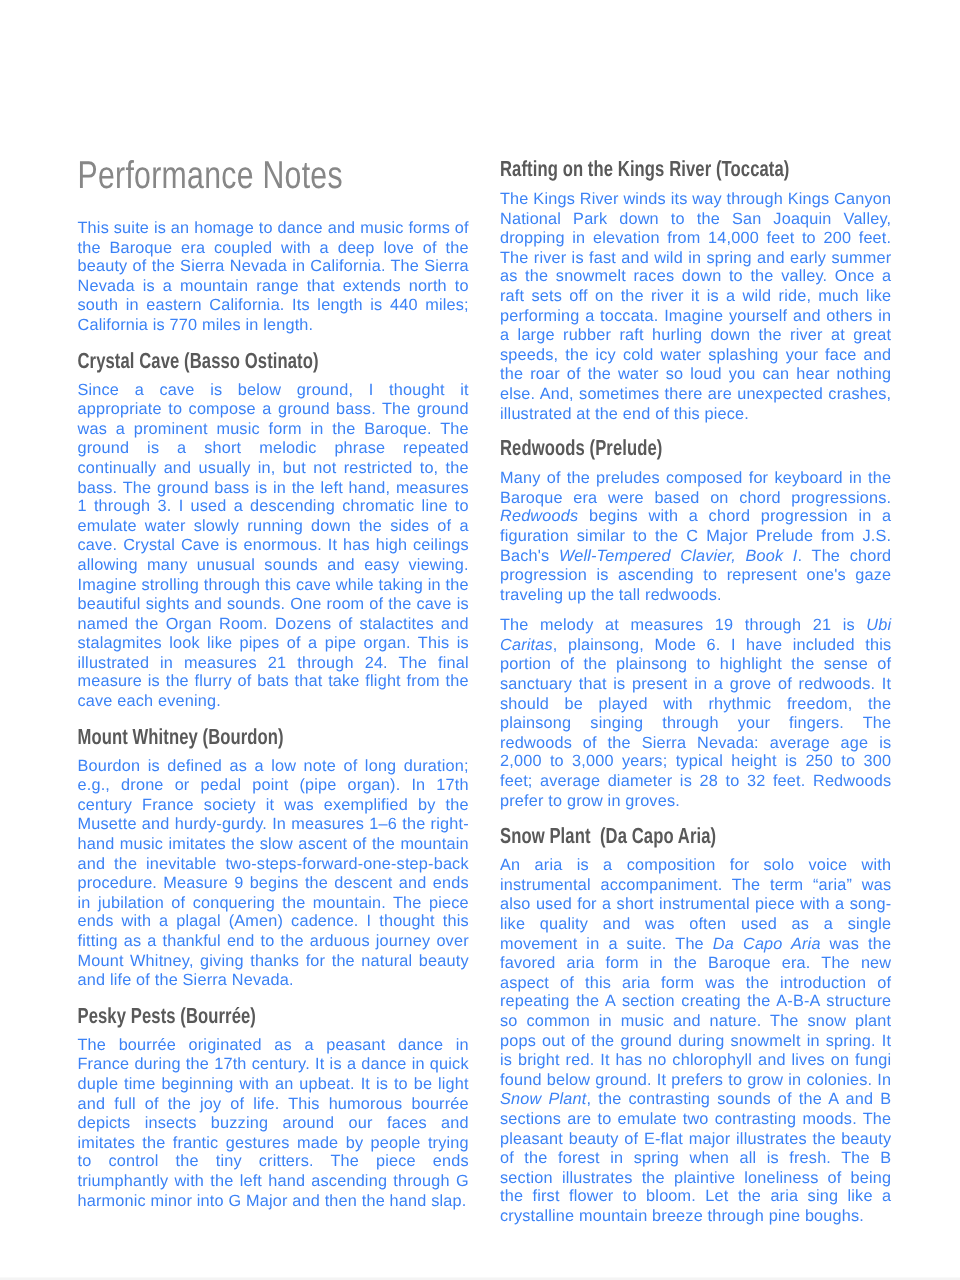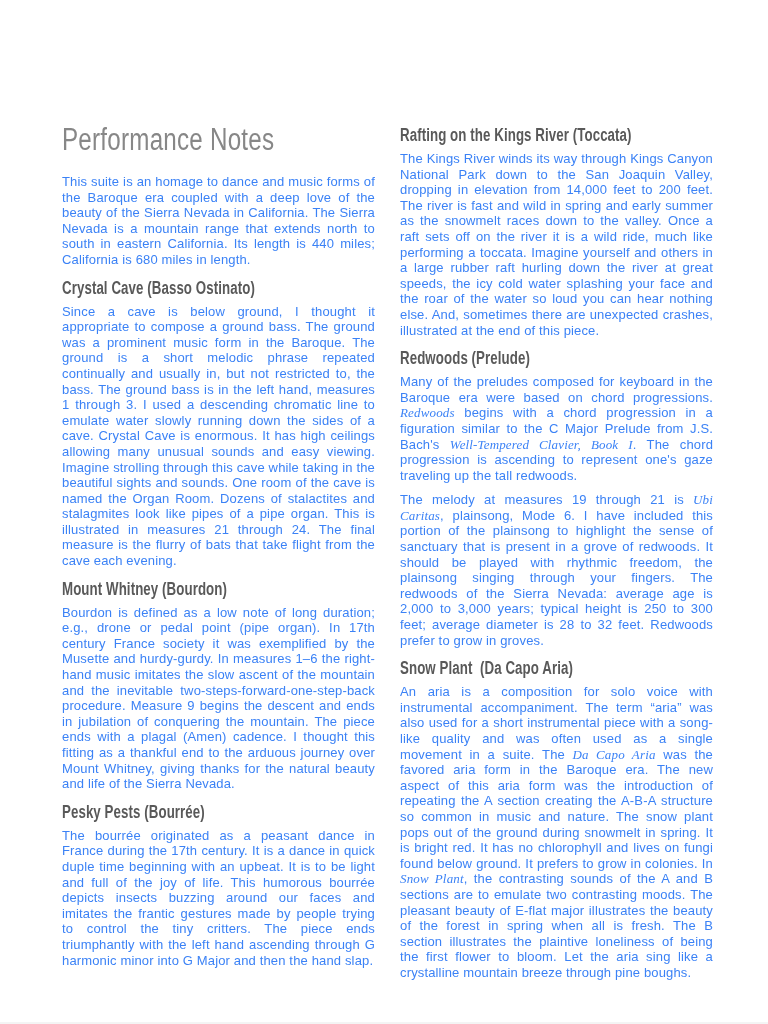--- a/index.html
+++ b/index.html
@@ -57,41 +57,40 @@
   p.body-para {
     margin: 0 0 9px 0;
     font-size: 13px;
     line-height: 15.6px;
     color: #3b82f6;
     text-align: justify;
     letter-spacing: 0.15px;
   }
   p.body-para i {
     font-style: italic;
-    font-family: Liberation Serif, serif;
   }
   .page-bottom-edge {
     position: absolute;
     left: 0;
     bottom: 0;
     width: 100%;
     height: 2px;
     background: #f4f4f4;
   }
 </style>
 </head>
 <body>
 
 <div class="page">
   <div class="columns">
 
     <div class="col">
       <h1 class="doc-title">Performance Notes</h1>
 
-      <p class="body-para"><span>This suite is an homage to dance and music forms of the Baroque era coupled with a deep love of the beauty of the Sierra Nevada in California. The Sierra Nevada is a mountain range that extends north to south in eastern California. Its length is 440 miles; California is 680 miles in length.</span></p>
+      <p class="body-para"><span>This suite is an homage to dance and music forms of the Baroque era coupled with a deep love of the beauty of the Sierra Nevada in California. The Sierra Nevada is a mountain range that extends north to south in eastern California. Its length is 440 miles; California is 770 miles in length.</span></p>
 
       <h2 class="section-heading">Crystal Cave (Basso Ostinato)</h2>
       <p class="body-para"><span>Since a cave is below ground, I thought it appropriate to compose a ground bass. The ground was a prominent music form in the Baroque. The ground is a short melodic phrase repeated continually and usually in, but not restricted to, the bass. The ground bass is in the left hand, measures 1 through 3. I used a descending chromatic line to emulate water slowly running down the sides of a cave. Crystal Cave is enormous. It has high ceilings allowing many unusual sounds and easy viewing. Imagine strolling through this cave while taking in the beautiful sights and sounds. One room of the cave is named the Organ Room. Dozens of stalactites and stalagmites look like pipes of a pipe organ. This is illustrated in measures 21 through 24. The final measure is the flurry of bats that take flight from the cave each evening.</span></p>
 
       <h2 class="section-heading">Mount Whitney (Bourdon)</h2>
       <p class="body-para"><span>Bourdon is defined as a low note of long duration; e.g., drone or pedal point (pipe organ). In 17th century France society it was exemplified by the Musette and hurdy-gurdy. In measures 1–6 the right-hand music imitates the slow ascent of the mountain and the inevitable two-steps-forward-one-step-back procedure. Measure 9 begins the descent and ends in jubilation of conquering the mountain. The piece ends with a plagal (Amen) cadence. I thought this fitting as a thankful end to the arduous journey over Mount Whitney, giving thanks for the natural beauty and life of the Sierra Nevada.</span></p>
 
       <h2 class="section-heading">Pesky Pests (Bourrée)</h2>
       <p class="body-para"><span>The bourrée originated as a peasant dance in France during the 17th century. It is a dance in quick duple time beginning with an upbeat. It is to be light and full of the joy of life. This humorous bourrée depicts insects buzzing around our faces and imitates the frantic gestures made by people trying to control the tiny critters. The piece ends triumphantly with the left hand ascending through G harmonic minor into G Major and then the hand slap.</span></p>
     </div>

